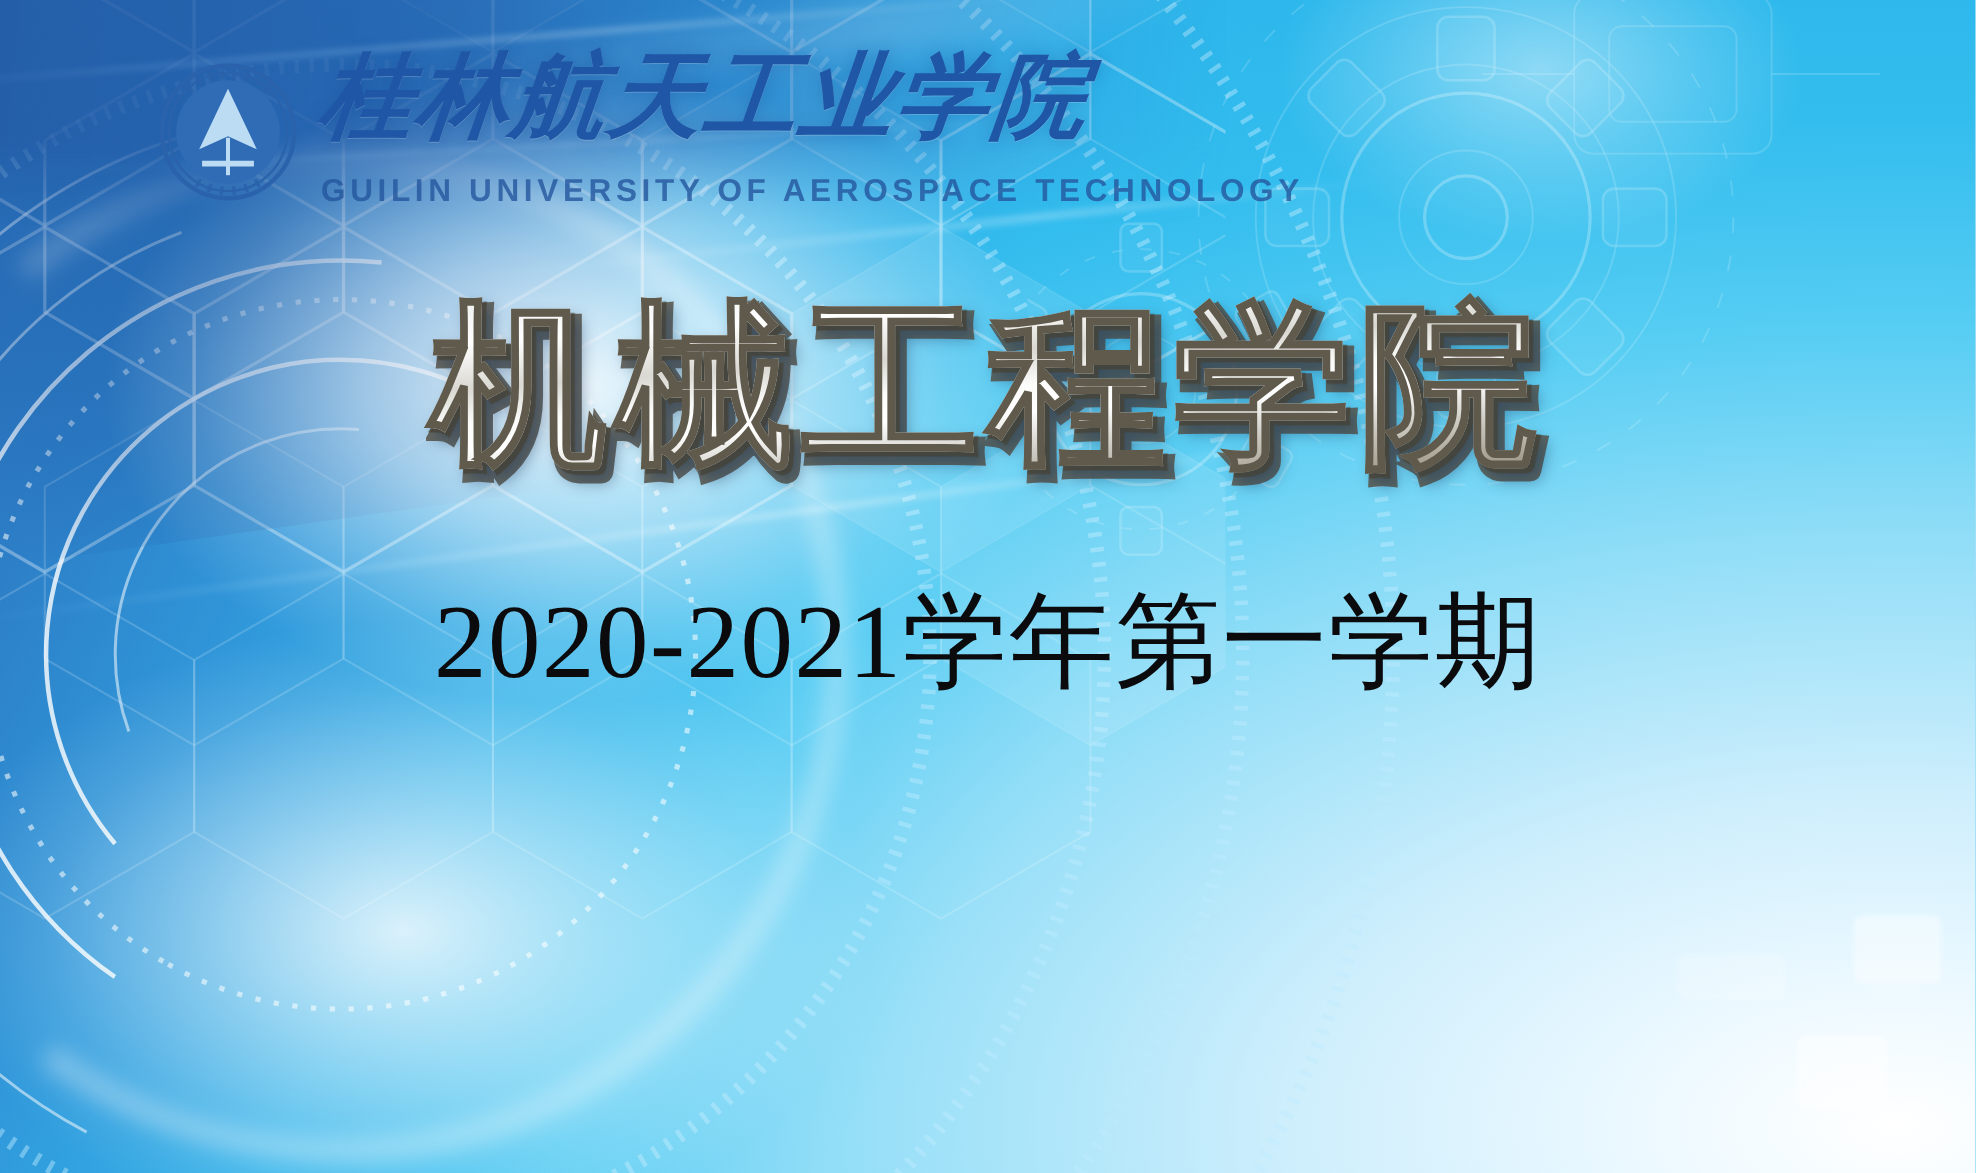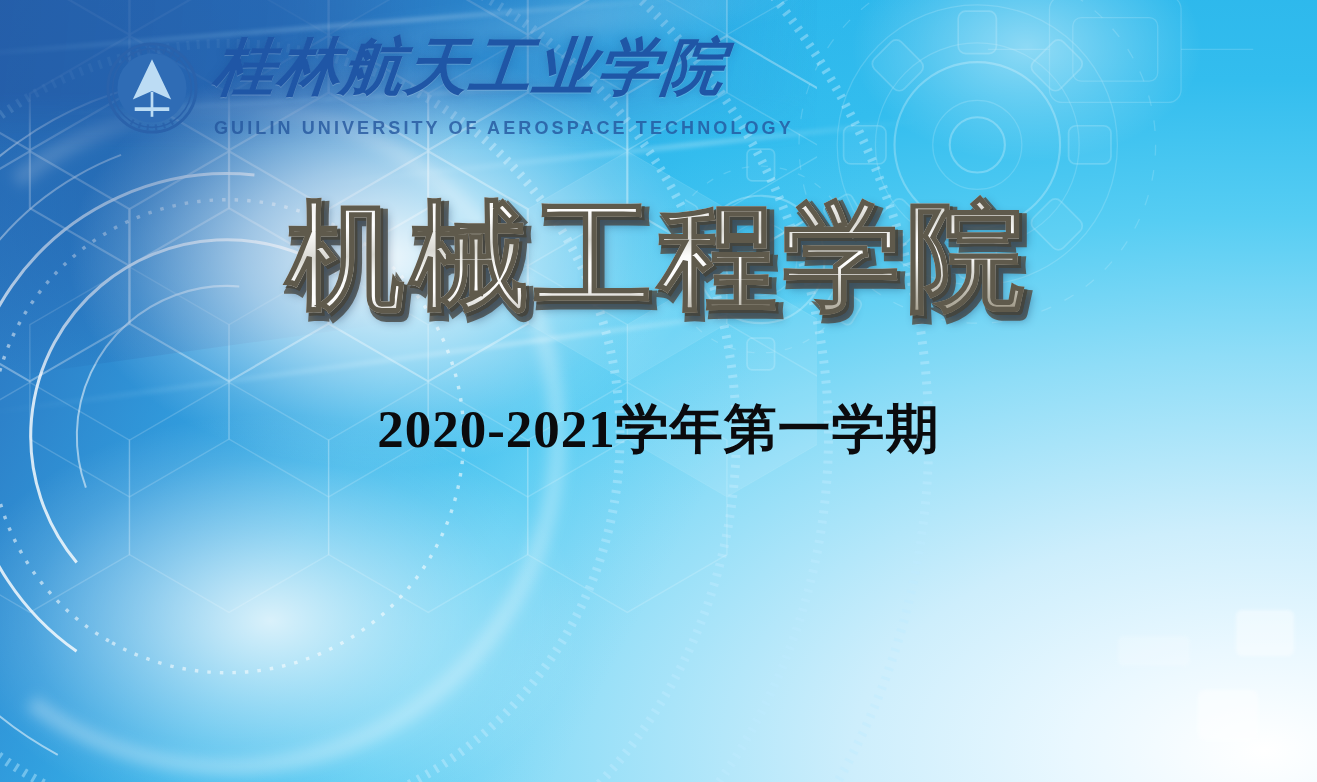--- a/index.html
+++ b/index.html
@@ -167,21 +167,21 @@
     font-weight: 700;
     font-style: italic;
     color: #1f56a6;
     text-shadow: 0 1px 0 rgba(255,255,255,0.18), 0 0 10px rgba(20,70,140,0.28);
     white-space: nowrap;
     transform: skewX(-6deg);
   }
   #logo-en {
     margin-top: 20px;
     font-family: "Liberation Sans", "DejaVu Sans", sans-serif;
-    font-size: 18px;
+    font-size: 21px;
     letter-spacing: 3.1px;
     font-weight: 700;
     color: rgba(36,86,158,0.80);
     white-space: nowrap;
   }
 
   
   #main-title {
     position: absolute;
     left: 0; right: 0;
@@ -249,24 +249,23 @@
     left: 0; right: 0;
     top: 398px;
     text-align: center;
   }
   .subtitle-line {
     font-family: "Liberation Serif", "DejaVu Serif", serif;
     color: #0b0b0d;
     white-space: nowrap;
   }
   #subtitle-1 {
-    font-size: 53px;
+    font-size: 70px;
     line-height: 62px;
     letter-spacing: 1px;
-    font-weight: bold;
   }
   #subtitle-2 {
     font-size: 56px;
     line-height: 64px;
     letter-spacing: 1px;
     margin-top: 26px;
   }
 </style>
 </head>
 <body>

